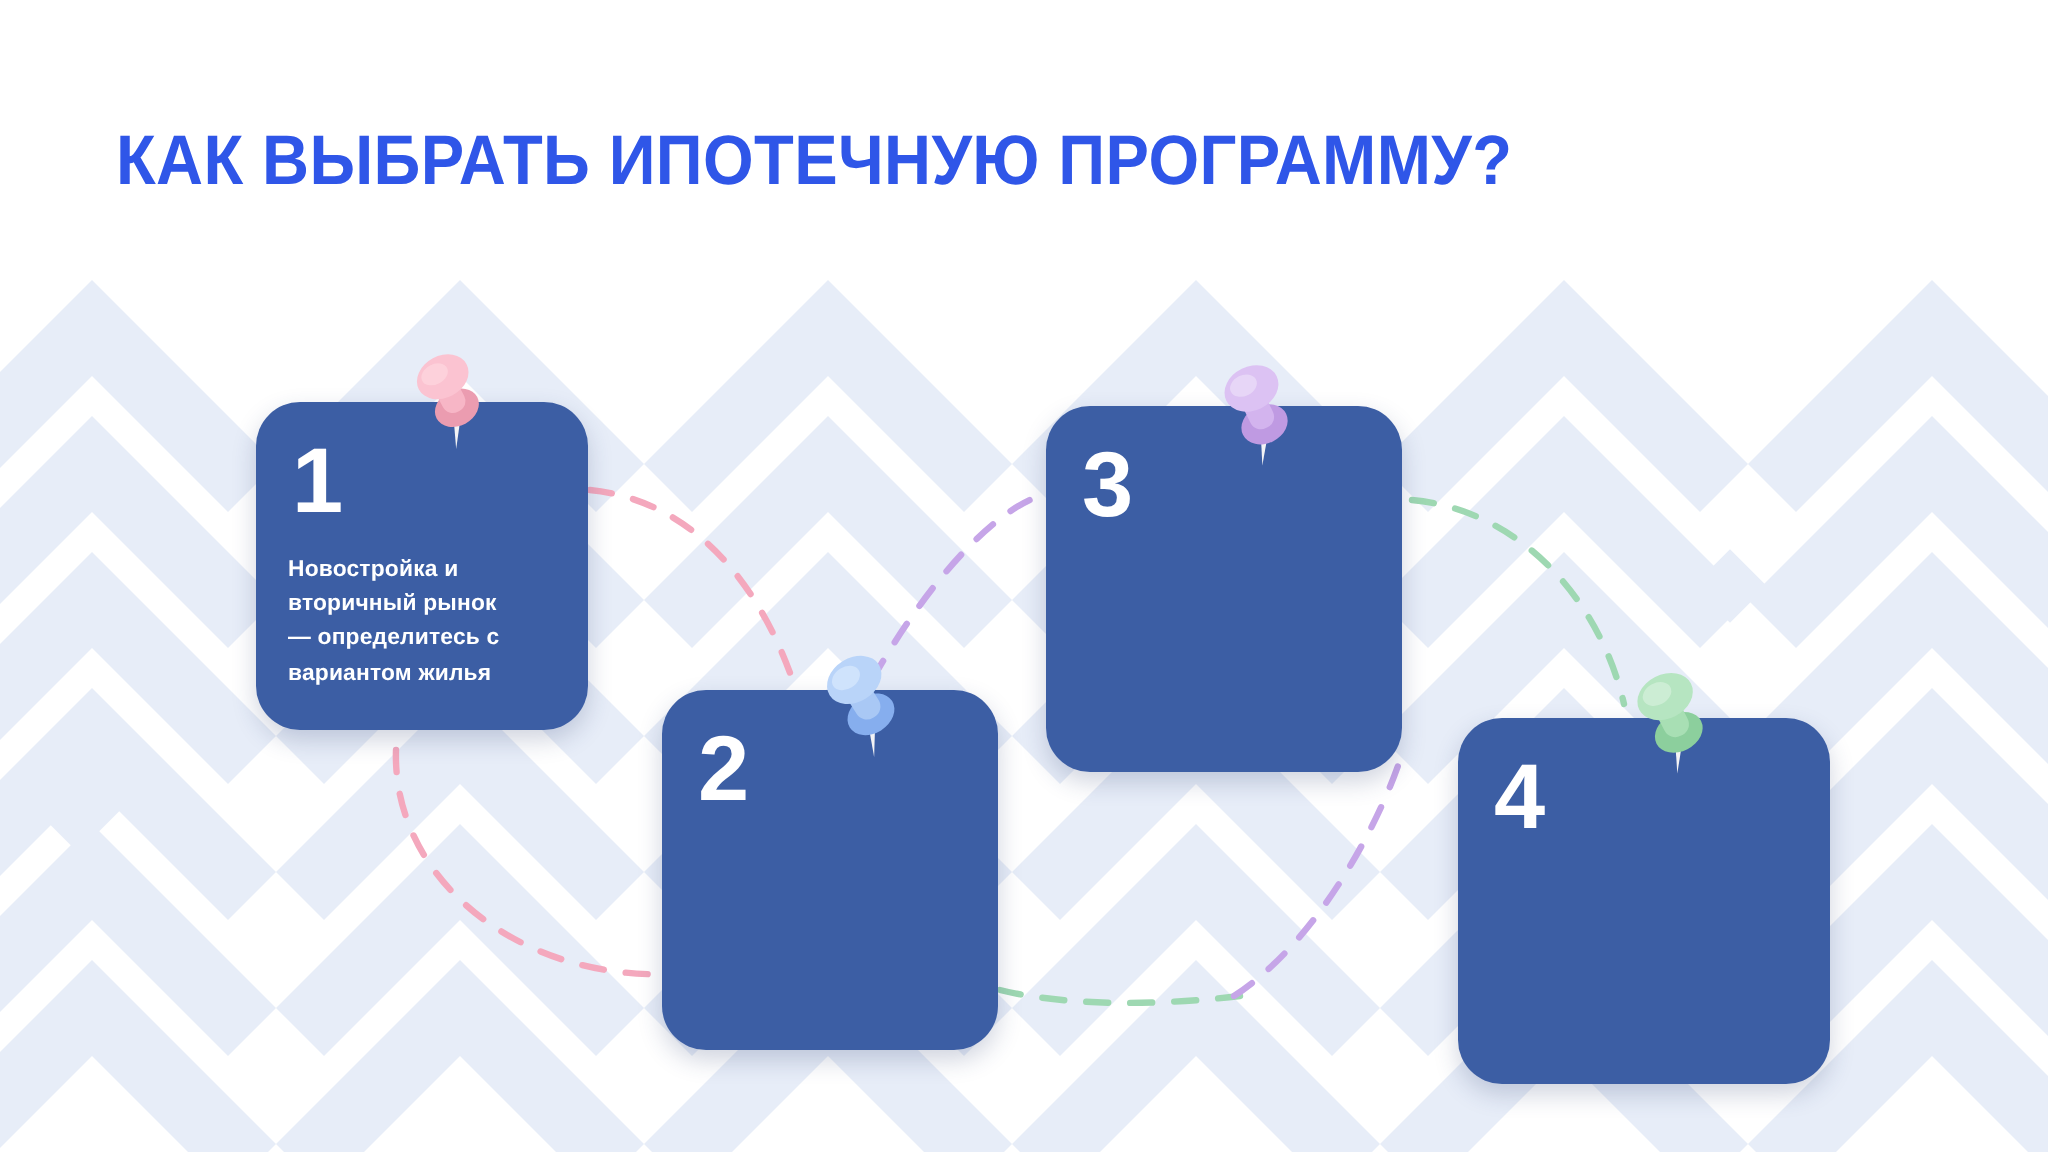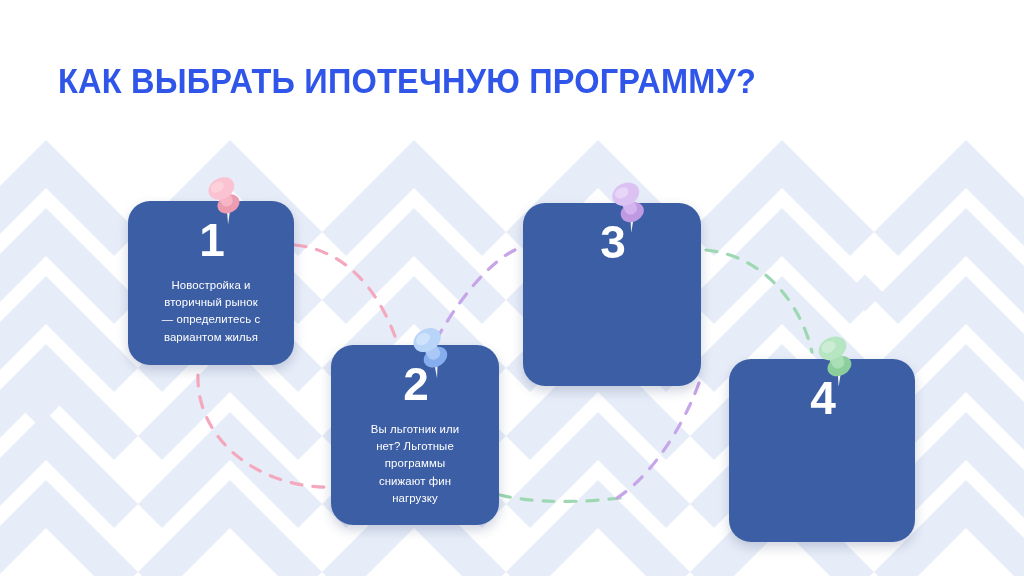--- a/index.html
+++ b/index.html
@@ -13,21 +13,20 @@
     background: #ffffff;
     font-family: "Liberation Sans", "DejaVu Sans", sans-serif;
   }
 
   #stage {
     position: relative;
     width: 1024px;
     height: 576px;
     background: #ffffff;
     overflow: hidden;
-    text-align: center;
   }
 
   
   #bg-pattern {
     position: absolute;
     left: 0;
     top: 0;
     width: 1024px;
     height: 576px;
     z-index: 0;
@@ -80,21 +79,21 @@
     font-weight: bold;
     line-height: 46px;
     margin: 0 0 14px 2px;
     letter-spacing: 0px;
   }
   .step-text {
     color: #ffffff;
     font-size: 11.4px;
     line-height: 17.2px;
     letter-spacing: 0.1px;
-    font-weight: normal;
+    font-weight: bold;
     white-space: pre-line;
   }
 
   #card-1 { left: 128px; top: 201px; width: 166px; height: 164px; }
   #card-2 { left: 331px; top: 345px; width: 168px; height: 180px; }
   #card-3 { left: 523px; top: 203px; width: 178px; height: 183px; }
   #card-4 { left: 729px; top: 359px; width: 186px; height: 183px; }
 
   
   .pushpin {
@@ -159,25 +158,20 @@
   <div class="step-card" id="card-1">
     <div class="step-number">1</div>
     <div class="step-text">Новостройка и
 вторичный рынок
 — определитесь с
 вариантом жилья</div>
   </div>
 
   <div class="step-card" id="card-2">
     <div class="step-number">2</div>
-    <div class="step-text">Вы льготник или
-нет? Льготные
-программы
-снижают фин
-нагрузку</div>
   </div>
 
   <div class="step-card" id="card-3">
     <div class="step-number">3</div>
   </div>
 
   <div class="step-card" id="card-4">
     <div class="step-number">4</div>
   </div>
 

